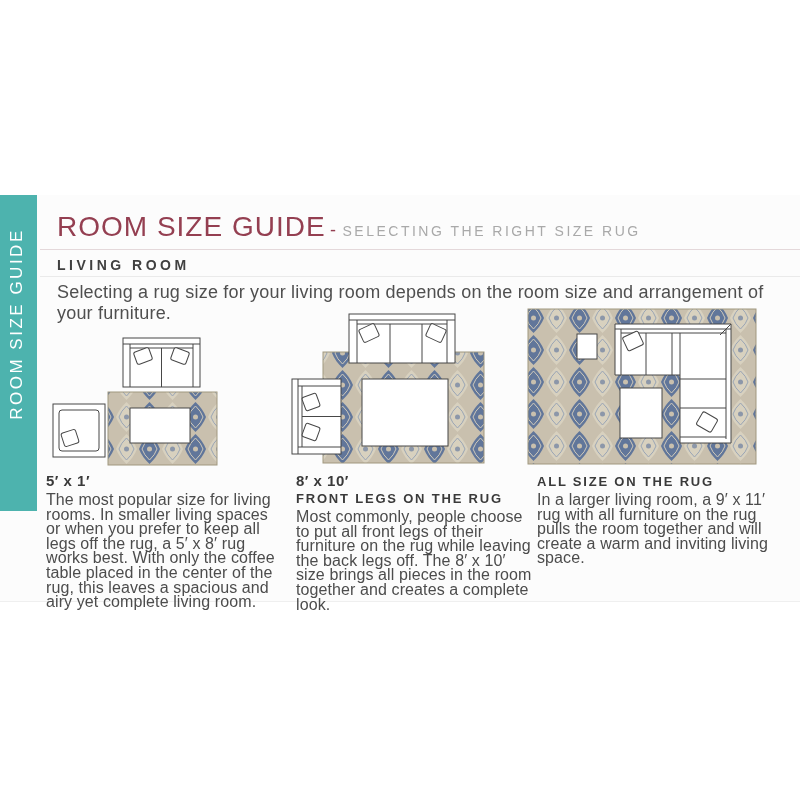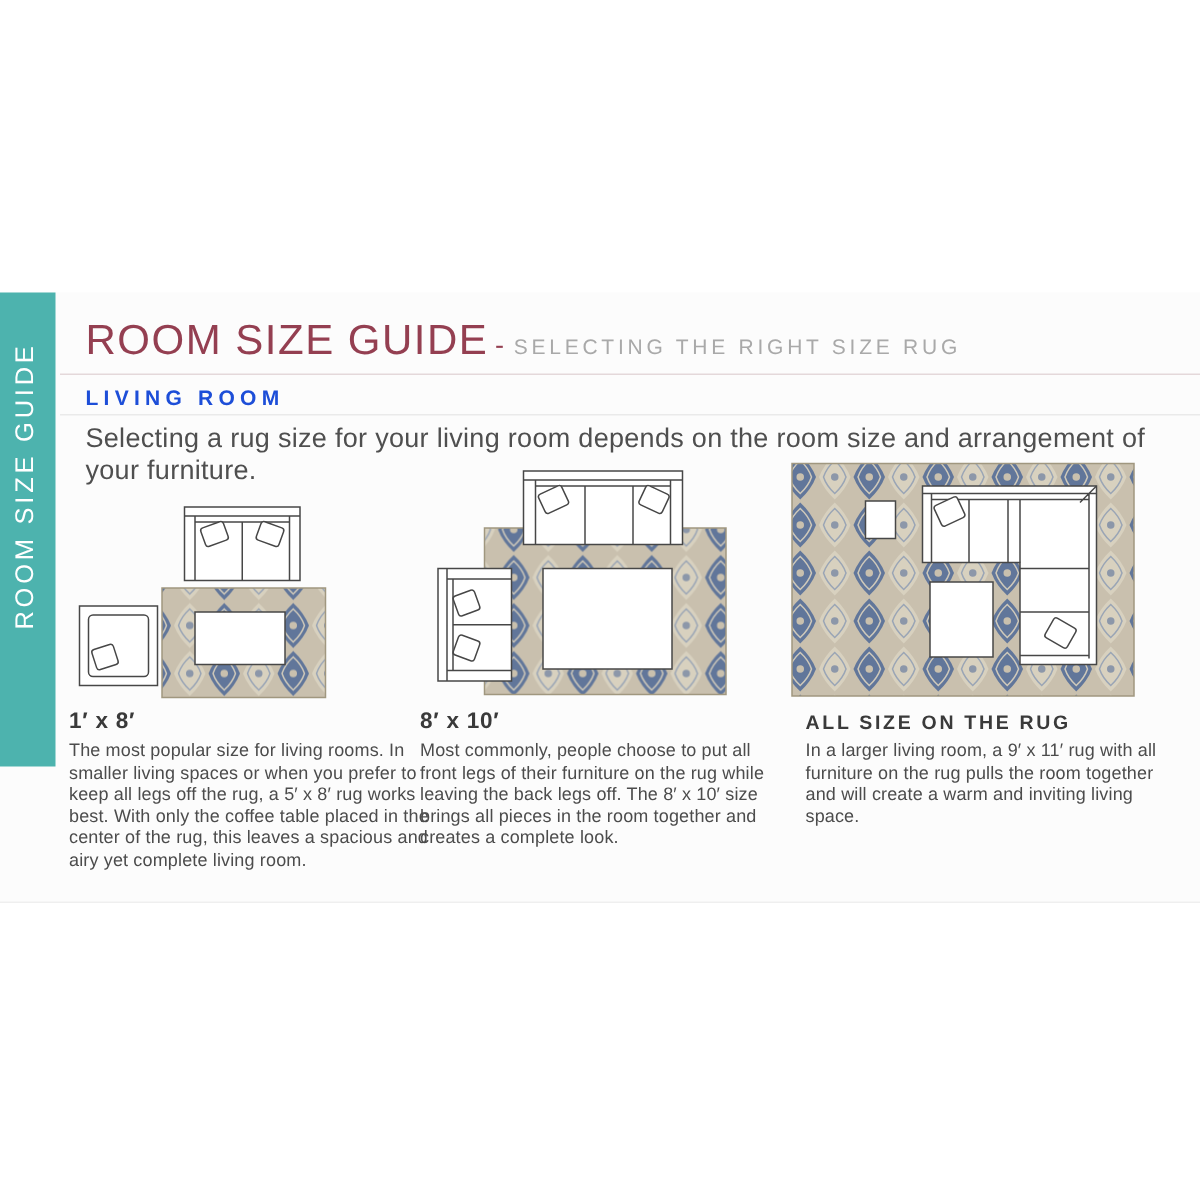--- a/index.html
+++ b/index.html
@@ -28,40 +28,40 @@
   }
 
   .header { position: absolute; left: 57px; top: 211px; white-space: nowrap; }
   .header-title { font-size: 28px; color: #943f51; letter-spacing: 1px; }
   .header-sep { font-size: 18px; color: #943f51; letter-spacing: 2px; }
   .header-sub { font-size: 14px; color: #a9a9a9; letter-spacing: 2.5px; }
 
   .rule1 { position: absolute; left: 40px; right: 0; top: 249px; height: 1px; background: #e4d8da; }
   .section-title {
     position: absolute; left: 57px; top: 257px;
-    font-size: 14px; font-weight: bold; letter-spacing: 3.5px; color: #1d4ed8;
+    font-size: 14px; font-weight: bold; letter-spacing: 3.5px; color: #404040;
   }
   .rule2 { position: absolute; left: 40px; right: 0; top: 276px; height: 1px; background: #eaeaea; }
   .section-intro {
     position: absolute; left: 57px; top: 282px;
     font-size: 18px; color: #4f4f4f; letter-spacing: 0.2px;
   }
 
   .illus { position: absolute; }
   .illus1 { left: 46px; top: 305px; }
   .illus2 { left: 285px; top: 305px; }
   .illus3 { left: 522px; top: 302px; }
 
   .col { position: absolute; top: 472px; width: 240px; }
   .col1 { left: 46px; }
-  .col2 { left: 280px; }
+  .col2 { left: 296px; }
   .col3 { left: 537px; }
   .col-size { font-size: 15px; font-weight: bold; color: #3a3a3a; letter-spacing: 0.5px; }
   .col-head { font-size: 13px; font-weight: bold; color: #3a3a3a; letter-spacing: 1.8px; margin-top: 2px; }
-  .col-body { font-size: 12px; line-height: 14.6px; color: #4c4c4c; margin-top: 4px; letter-spacing: 0.1px; }
+  .col-body { font-size: 16px; line-height: 14.6px; color: #4c4c4c; margin-top: 4px; letter-spacing: 0.1px; }
 
   svg .furn { fill: #ffffff; stroke: #474747; stroke-width: 1; }
   svg .seam { fill: none; stroke: #474747; stroke-width: 1; }
   svg .pillow { fill: #ffffff; stroke: #474747; stroke-width: 1; }
 </style>
 </head>
 <body>
 
 <div class="canvas">
 
@@ -172,26 +172,27 @@
           <rect x="-8.5" y="-7.5" width="17" height="15" rx="2" class="pillow"></rect>
         </g>
       <g transform="translate(185,120) rotate(30)">
           <rect x="-8.5" y="-7.5" width="17" height="15" rx="2" class="pillow"></rect>
         </g>
     </g>
     <rect x="98" y="86" width="42" height="50" class="furn"></rect>
   </svg>
 
   <div class="col col1">
-    <div class="col-size">1′ x 8′</div>
+    <div class="col-size">5′ x 1′</div>
     <div class="col-body">The most popular size for living rooms. In smaller living spaces or when you prefer to keep all legs off the rug, a 5′ x 8′ rug works best. With only the coffee table placed in the center of the rug, this leaves a spacious and airy yet complete living room.</div>
   </div>
 
   <div class="col col2">
     <div class="col-size">8′ x 10′</div>
+    <div class="col-head">FRONT LEGS ON THE RUG</div>
     <div class="col-body">Most commonly, people choose to put all front legs of their furniture on the rug while leaving the back legs off. The 8′ x 10′ size brings all pieces in the room together and creates a complete look.</div>
   </div>
 
   <div class="col col3">
     <div class="col-head">ALL SIZE ON THE RUG</div>
     <div class="col-body">In a larger living room, a 9′ x 11′ rug with all furniture on the rug pulls the room together and will create a warm and inviting living space.</div>
   </div>
 
 </div>
 

